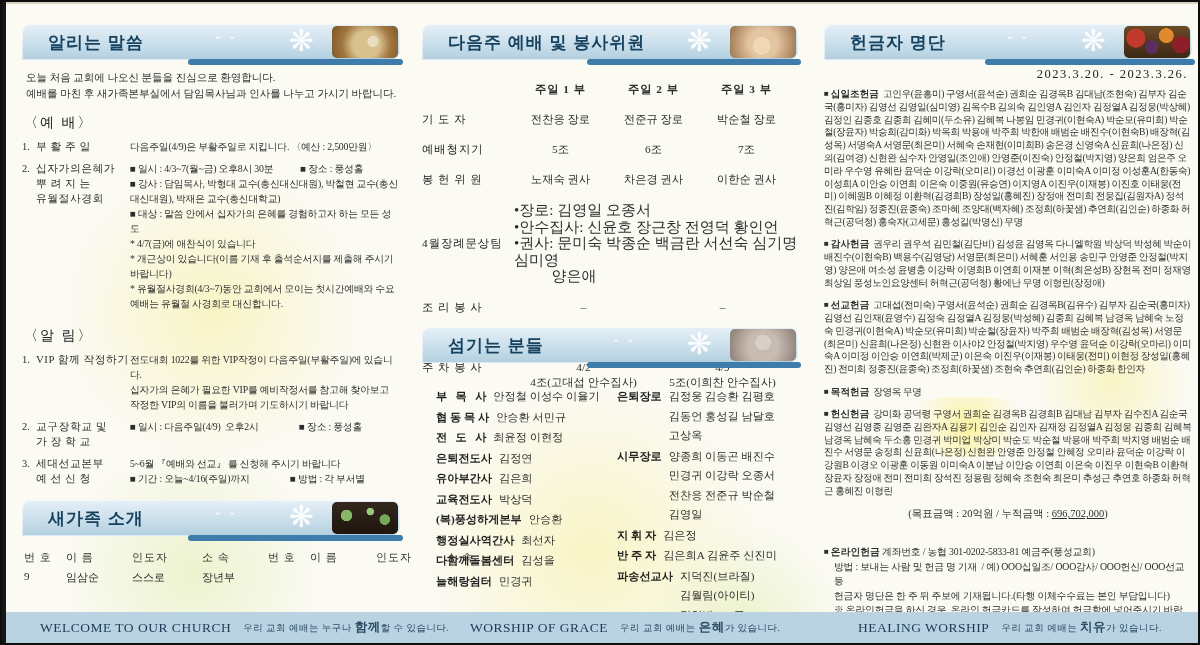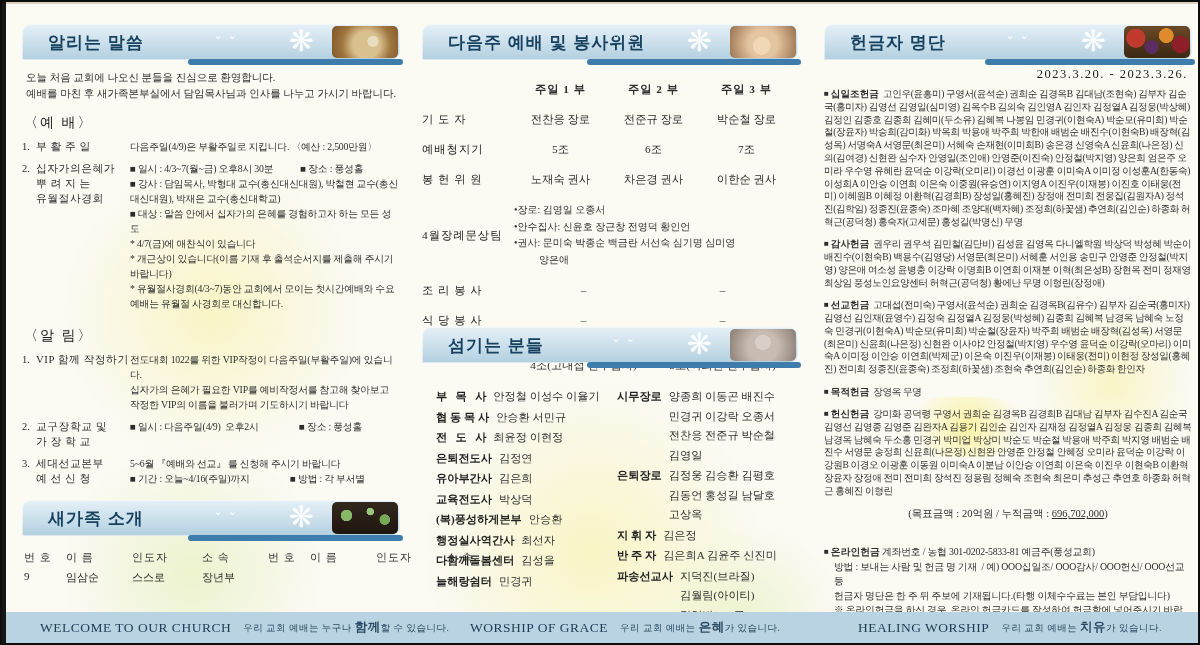--- a/index.html
+++ b/index.html
@@ -69,21 +69,21 @@
   .nf-c1{width:42px;} .nf-c2{width:66px;} .nf-c3{width:70px;} .nf-c4{width:66px;}
   .nf-row{display:flex;margin-top:5px;}
 
   
   .wt{margin-top:22px;font-size:11.3px;}
   .wt-row{display:flex;align-items:flex-start;margin-bottom:15px;}
   .wt-label{width:92px;flex:none;letter-spacing:1px;color:#222;}
   .wt-cell{width:93px;flex:none;text-align:center;}
   .wt-cell.hd{font-weight:bold;letter-spacing:1px;}
   .wt-half{width:139px;flex:none;text-align:center;white-space:pre-wrap;line-height:15px;}
-  .wt-span{flex:1;white-space:pre-wrap;line-height:16.5px;font-size:10px;}
+  .wt-span{flex:1;white-space:pre-wrap;line-height:16.5px;font-size:15px;}
   .wt-label.tall{line-height:16.5px;}
 
   
   .sv-cols{display:flex;margin-top:24px;padding-left:14px;}
   .sv-left{width:50%;} .sv-right{width:50%;}
   .sv-row{display:flex;margin-bottom:1px;}
   .sv-role{flex:none;font-weight:bold;font-size:11.2px;line-height:19.5px;white-space:pre;margin-right:7px;color:#222;}
   .sv-names{font-size:11.2px;line-height:19.5px;white-space:pre-wrap;}
 
   
@@ -310,31 +310,31 @@
             <span class="sv-role">다함께돌봄센터</span>
             <span class="sv-names">김성을</span>
           </div>
         <div class="sv-row">
             <span class="sv-role">늘해랑쉼터</span>
             <span class="sv-names">민경귀</span>
           </div>
       </div>
       <div class="sv-right">
         <div class="sv-row">
+            <span class="sv-role">은퇴장로</span>
+            <span class="sv-names">김정웅 김승환 김평호
+김동언 홍성길 남달호
+고상옥</span>
+          </div>
+        <div class="sv-row">
             <span class="sv-role">시무장로</span>
             <span class="sv-names">양종희 이동곤 배진수
 민경귀 이강락 오종서
 전찬응 전준규 박순철
 김영일</span>
-          </div>
-        <div class="sv-row">
-            <span class="sv-role">은퇴장로</span>
-            <span class="sv-names">김정웅 김승환 김평호
-김동언 홍성길 남달호
-고상옥</span>
           </div>
         <div class="sv-row">
             <span class="sv-role">지 휘 자</span>
             <span class="sv-names">김은정</span>
           </div>
         <div class="sv-row">
             <span class="sv-role">반 주 자</span>
             <span class="sv-names">김은희A 김윤주 신진미</span>
           </div>
         <div class="sv-row">

